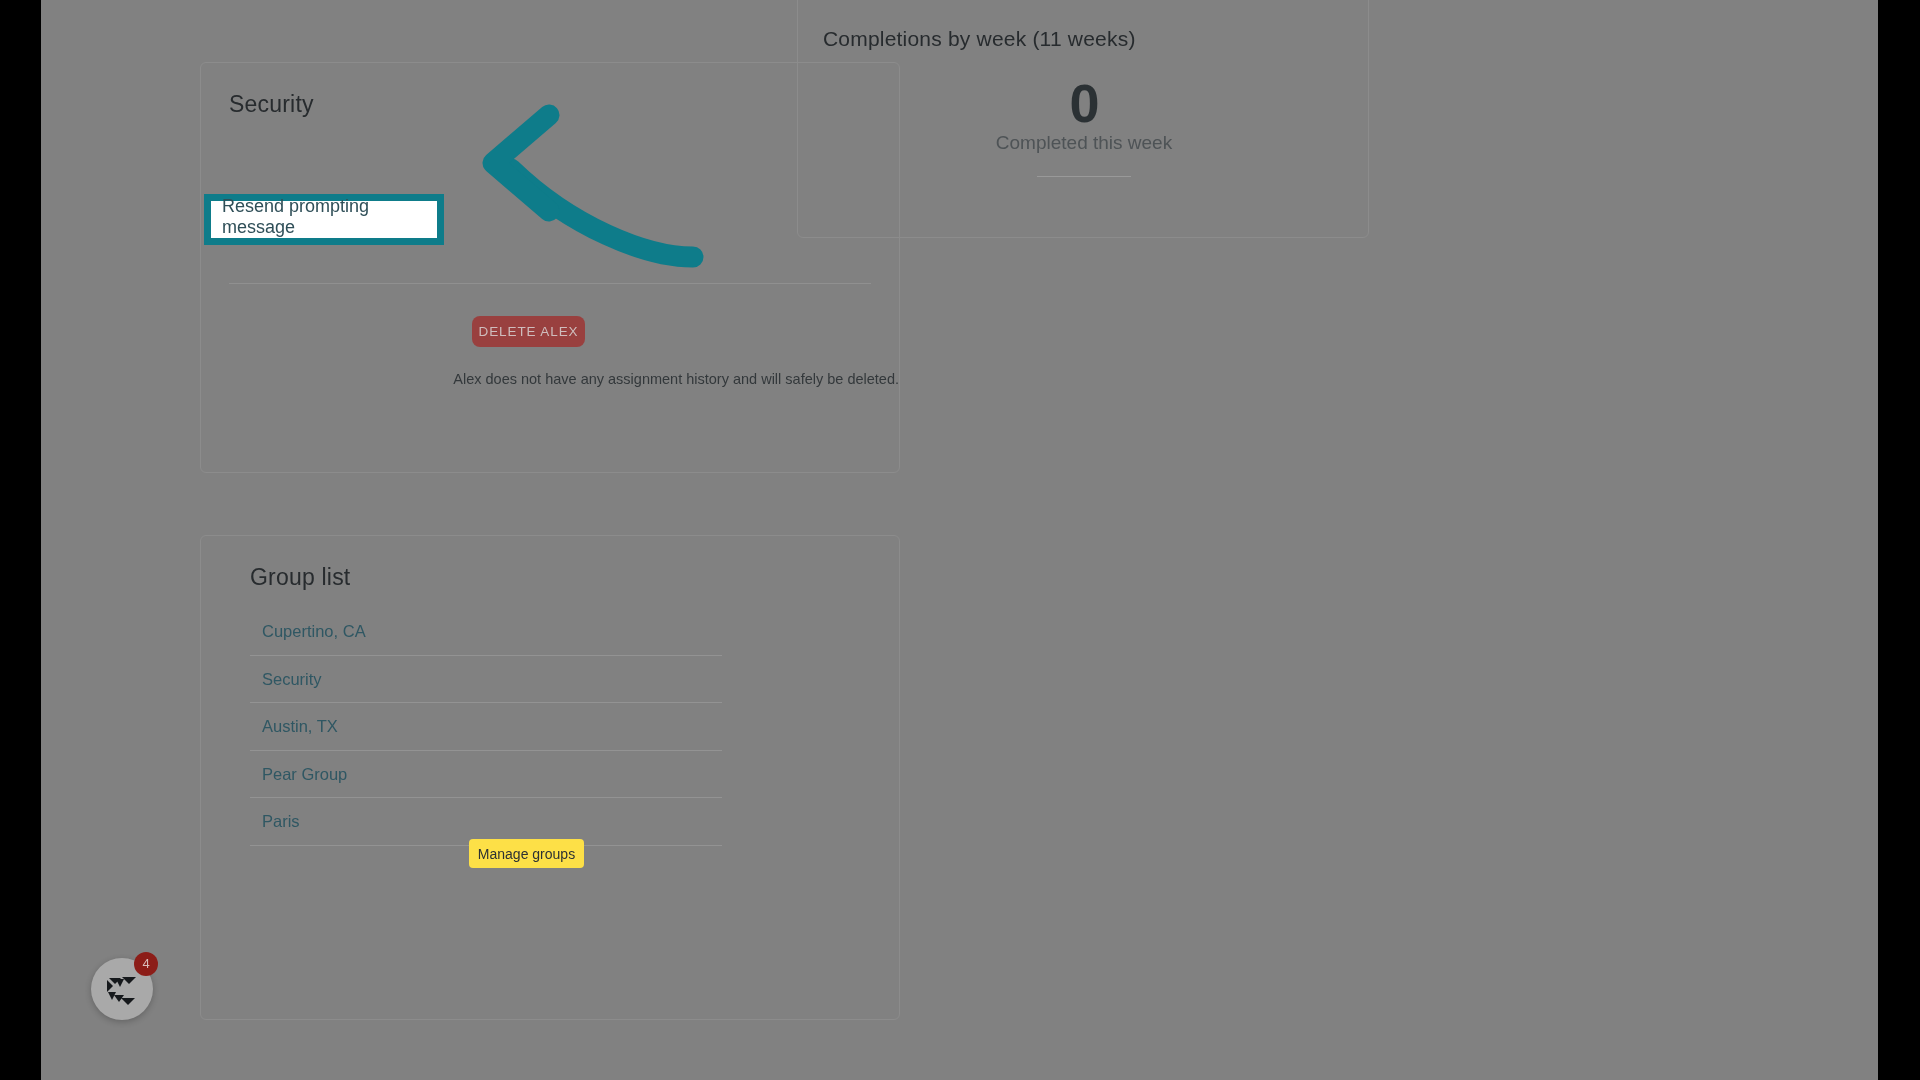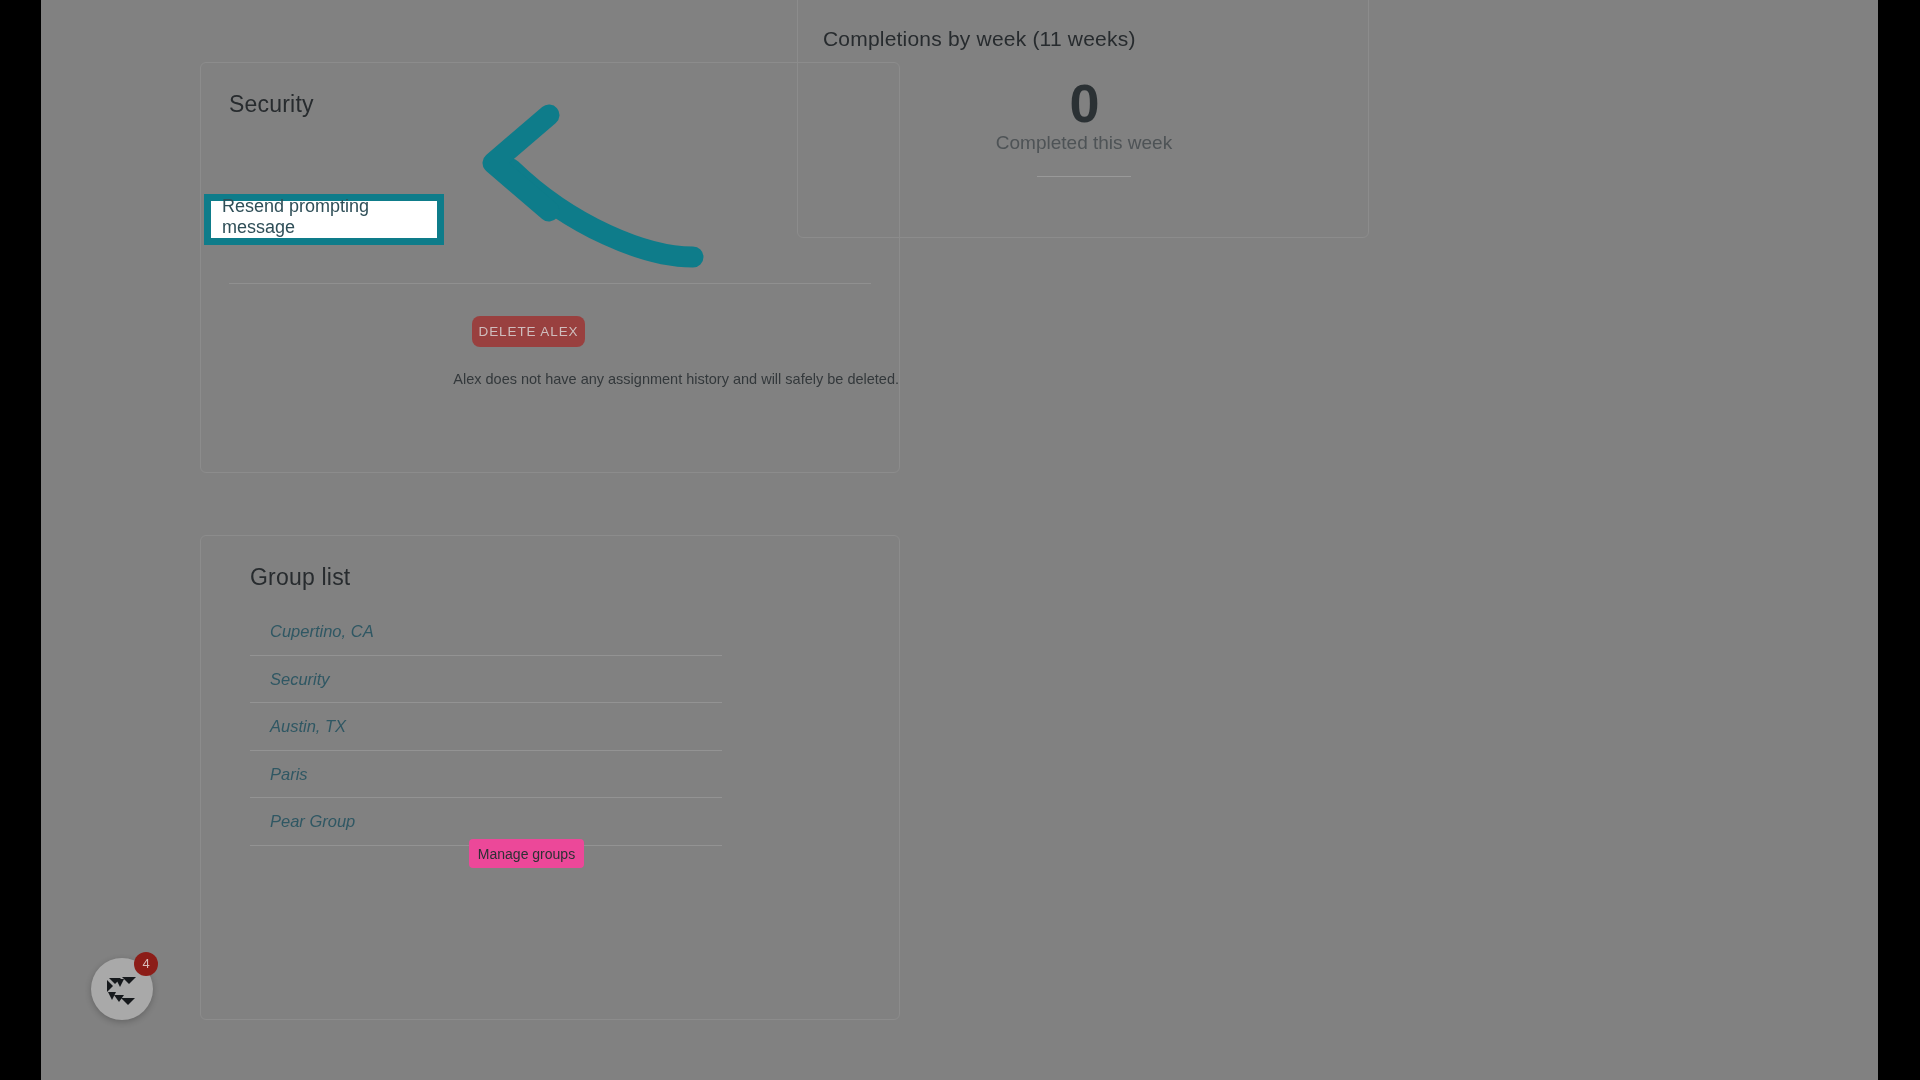--- a/index.html
+++ b/index.html
@@ -160,32 +160,31 @@
     height: 47.5px;
     line-height: 47.5px;
     border-bottom: 1px solid #939393;
     box-sizing: border-box;
   }
 
   .group-link {
     font-size: 16.5px;
     color: #2f5763;
     text-decoration: none;
-    margin-left: 20px;
+    margin-left: 12px;
     cursor: pointer;
-    font-style: italic;
   }
 
   #manage-btn {
     position: absolute;
     left: 268px;
     top: 303px;
     width: 115px;
     height: 29px;
-    background: #ec4899;
+    background: #fde047;
     border: none;
     border-radius: 4px;
     color: #2c3134;
     font-size: 14px;
     font-family: "Liberation Sans", sans-serif;
     cursor: pointer;
   }
 
   
   #completions-card {
@@ -318,24 +317,24 @@
         <div class="group-row">
           <a class="group-link">Cupertino, CA</a>
         </div>
         <div class="group-row">
           <a class="group-link">Security</a>
         </div>
         <div class="group-row">
           <a class="group-link">Austin, TX</a>
         </div>
         <div class="group-row">
+          <a class="group-link">Pear Group</a>
+        </div>
+        <div class="group-row">
           <a class="group-link">Paris</a>
-        </div>
-        <div class="group-row">
-          <a class="group-link">Pear Group</a>
         </div>
       </div>
 
       <button id="manage-btn">Manage groups</button>
     </div>
 
     <div id="completions-card">
       <div id="completions-title">Completions by week (11 weeks)</div>
 
       <div id="stat-block">

